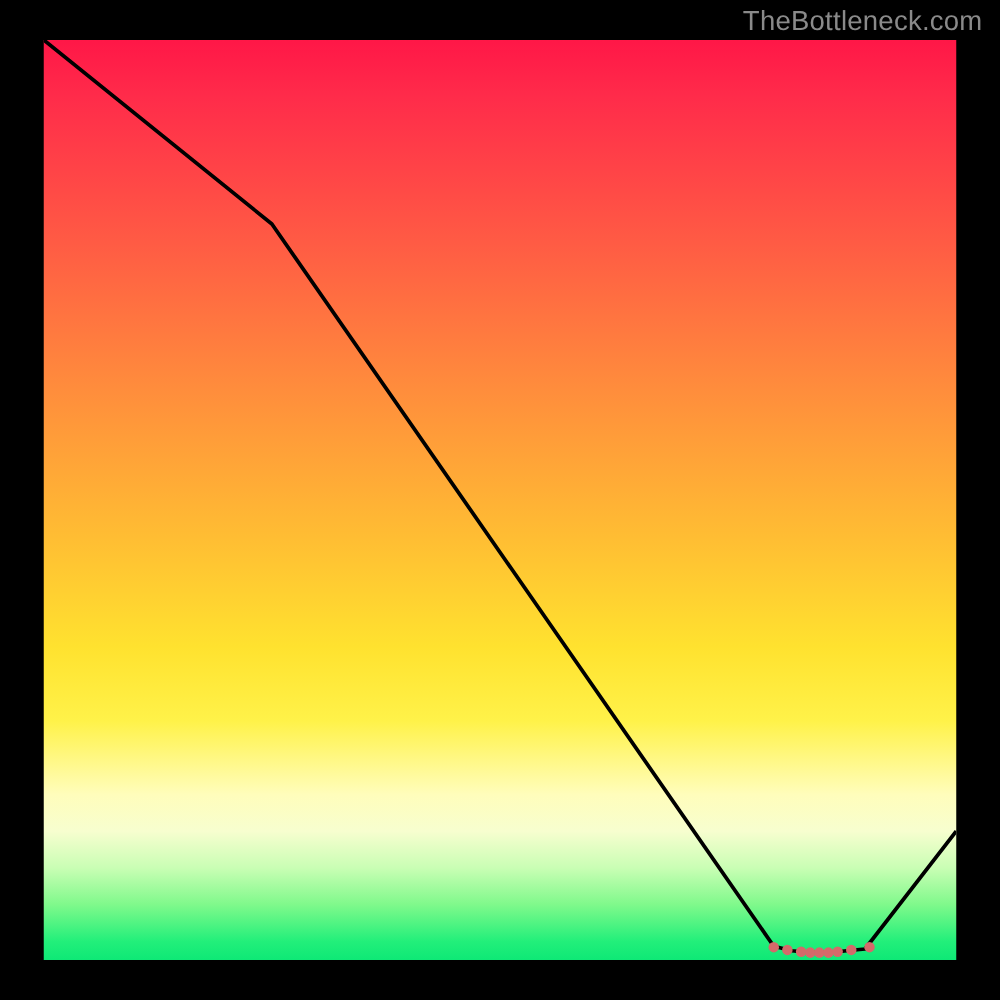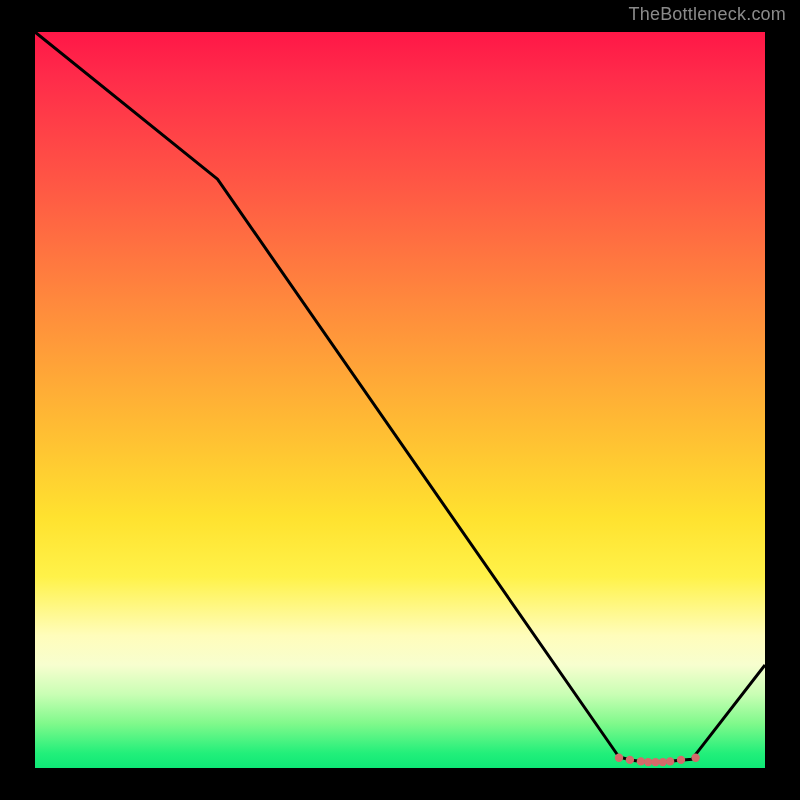--- a/index.html
+++ b/index.html
@@ -17,21 +17,21 @@
     top: 0;
     width: 800px;
     height: 800px;
     background: #000;
   }
   .attribution {
     position: absolute;
     top: 4px;
     right: 14px;
     color: #8a8a8a;
-    font-size: 18px;
+    font-size: 22px;
     font-weight: 500;
     letter-spacing: 0.2px;
   }
   .plot {
     position: absolute;
     left: 35px;
     top: 32px;
     width: 730px;
     height: 736px;
     

